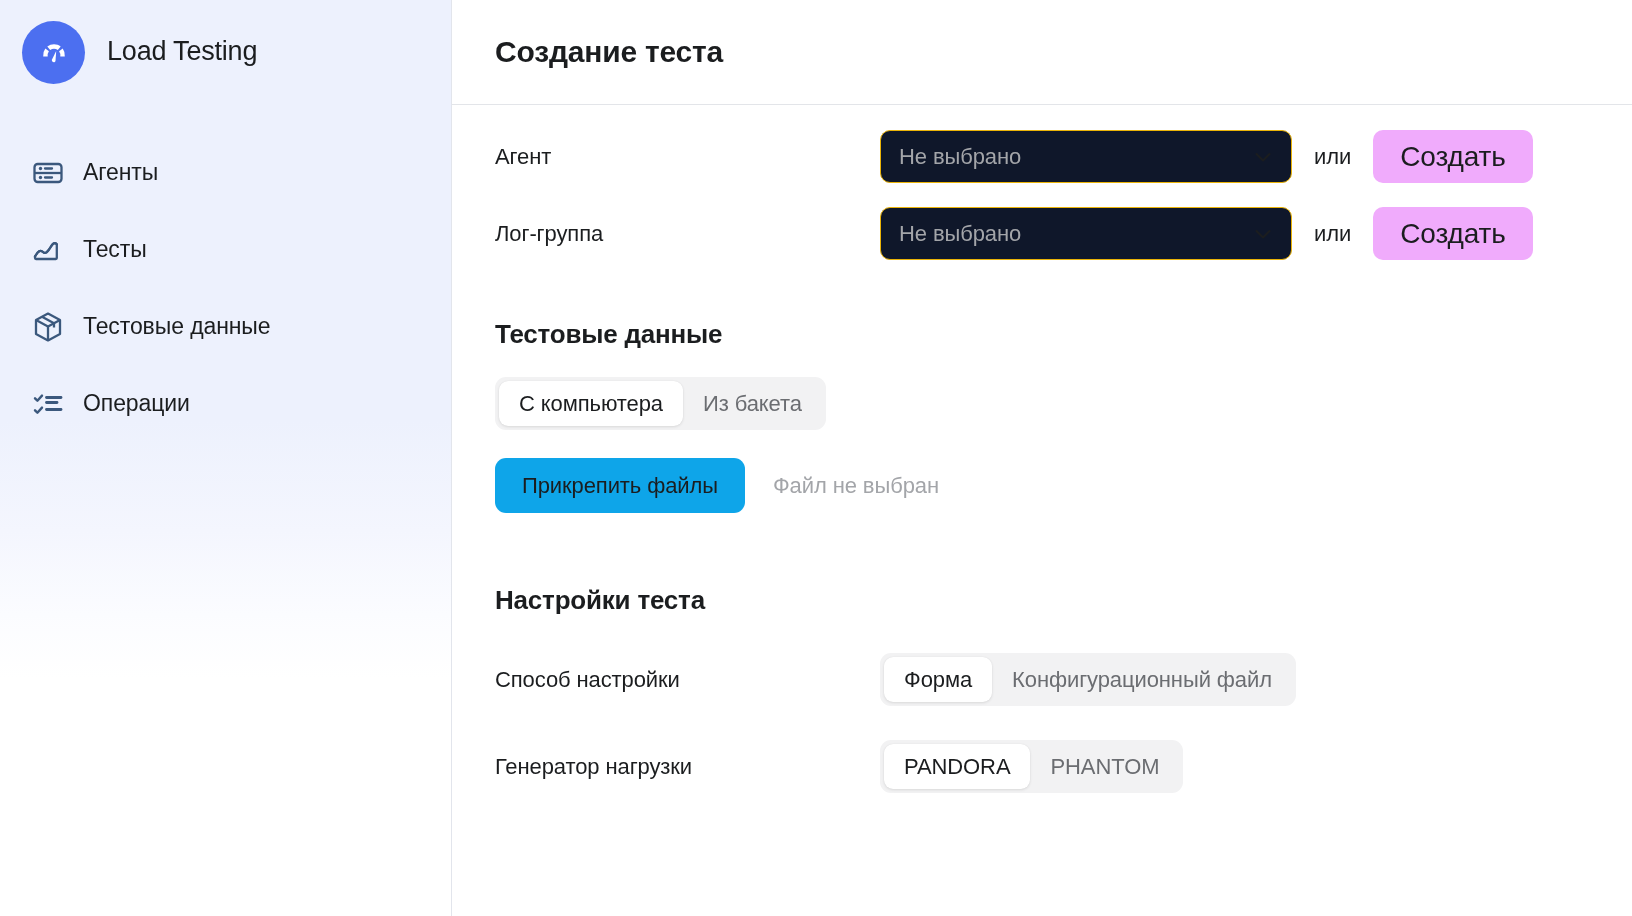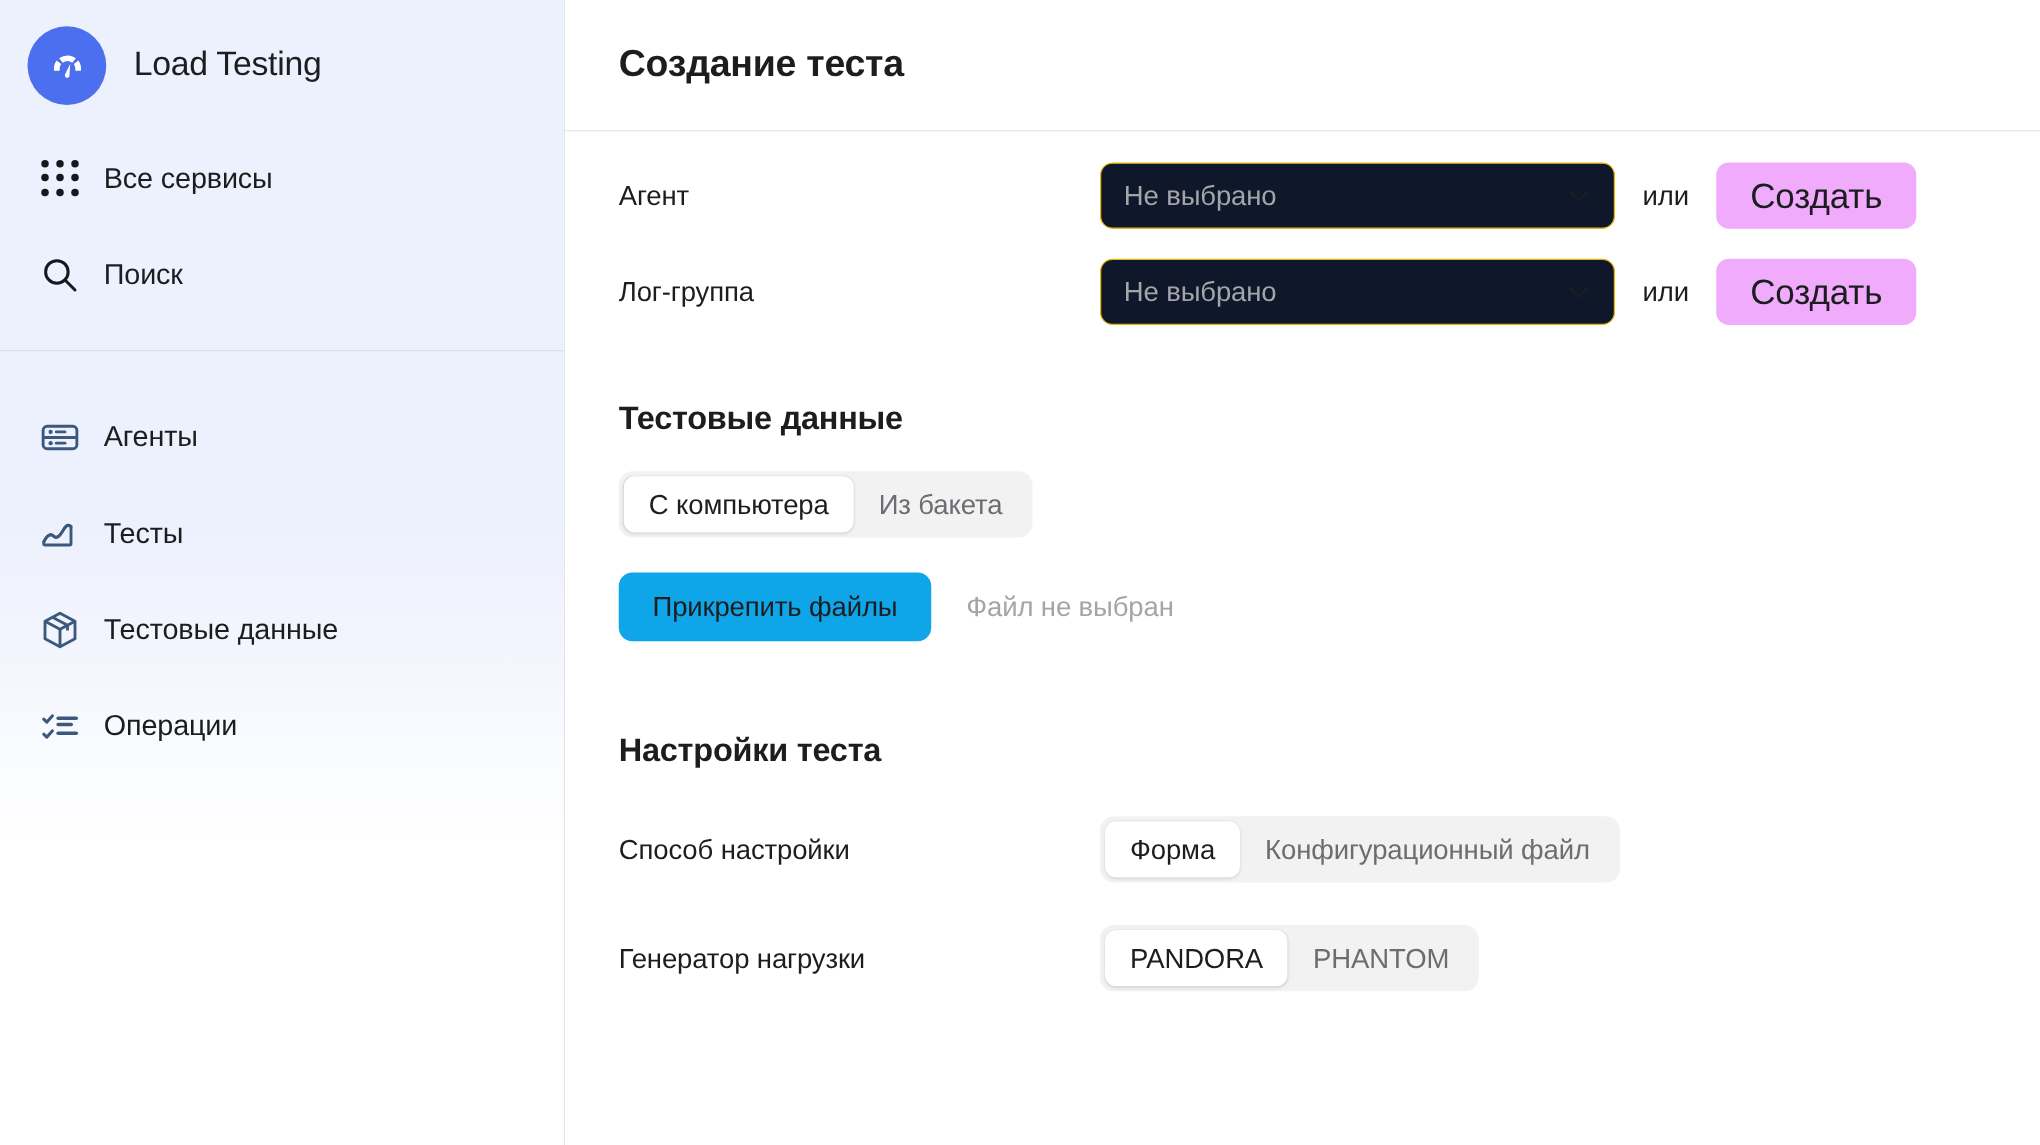--- a/index.html
+++ b/index.html
@@ -321,50 +321,20 @@
         <svg width="34" height="34" viewBox="0 0 34 34" aria-hidden="true">
           <path d="M6.2 21.5a11.6 11.6 0 0 1 2.1-8.1l3.6 2.8a7.1 7.1 0 0 0-1.2 5.3z" fill="#ffffff"></path>
           <path d="M10.3 11.6A11.6 11.6 0 0 1 17 9.3c2.5 0 4.8.8 6.7 2.3l-2.9 3.5a7 7 0 0 0-7.6 0z" fill="#ffffff"></path>
           <path d="M25.7 13.4a11.6 11.6 0 0 1 2.1 8.1h-4.5a7.1 7.1 0 0 0-1.2-5.3z" fill="#ffffff"></path>
           <path d="M19.2 15.9 15 24.6a1.9 1.9 0 0 0 2.8 2.3 1.9 1.9 0 0 0 .7-1z" fill="#ffffff"></path>
         </svg>
       </span>
       <span class="brand-title">Load Testing</span>
     </div>
 
-    <nav class="nav-group nav-group--top">
-
-      <div class="nav-item">
-        <span class="nav-icon">
-          <span class="dots-grid">
-            <i></i>
-              <i></i>
-              <i></i>
-              <i></i>
-              <i></i>
-              <i></i>
-              <i></i>
-              <i></i>
-              <i></i>
-          </span>
-        </span>
-        <span class="nav-label">Все сервисы</span>
-      </div>
-
-      <div class="nav-item">
-        <span class="nav-icon">
-          <svg width="34" height="34" viewBox="0 0 34 34" aria-hidden="true">
-            <circle cx="14.5" cy="14.5" r="9" fill="none" stroke="#16181b" stroke-width="2.4"></circle>
-            <line x1="21.2" y1="21.2" x2="29" y2="29" stroke="#16181b" stroke-width="2.4" stroke-linecap="round"></line>
-          </svg>
-        </span>
-        <span class="nav-label">Поиск</span>
-      </div>
-
-    </nav>
 
     <nav class="nav-group nav-group--main">
 
       <div class="nav-item">
         <span class="nav-icon">
           <svg width="36" height="36" viewBox="0 0 36 36" aria-hidden="true">
             <rect x="4.5" y="9" width="27" height="18" rx="3.2" fill="none" stroke="#3b587d" stroke-width="2.3"></rect>
             <line x1="4.5" y1="18" x2="31.5" y2="18" stroke="#3b587d" stroke-width="2.3"></line>
             <circle cx="10.5" cy="13.5" r="1.7" fill="#3b587d"></circle>
             <line x1="15" y1="13.5" x2="22" y2="13.5" stroke="#3b587d" stroke-width="2.3" stroke-linecap="round"></line>

